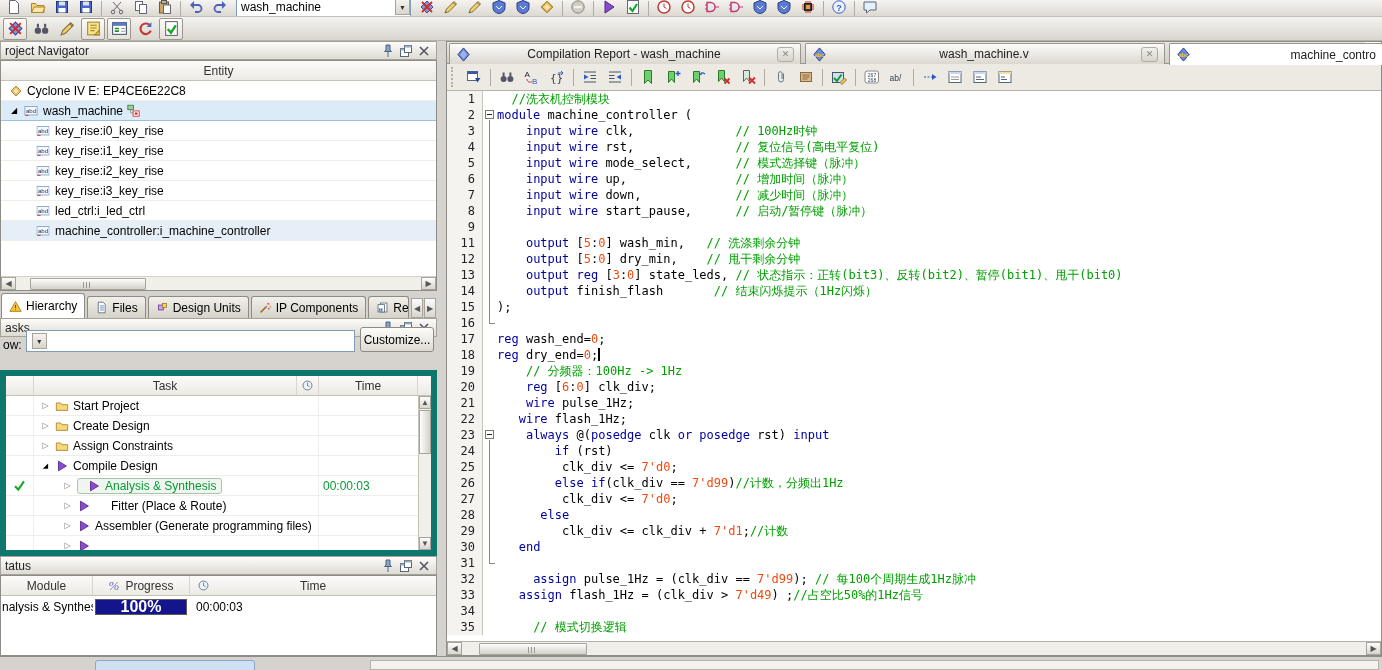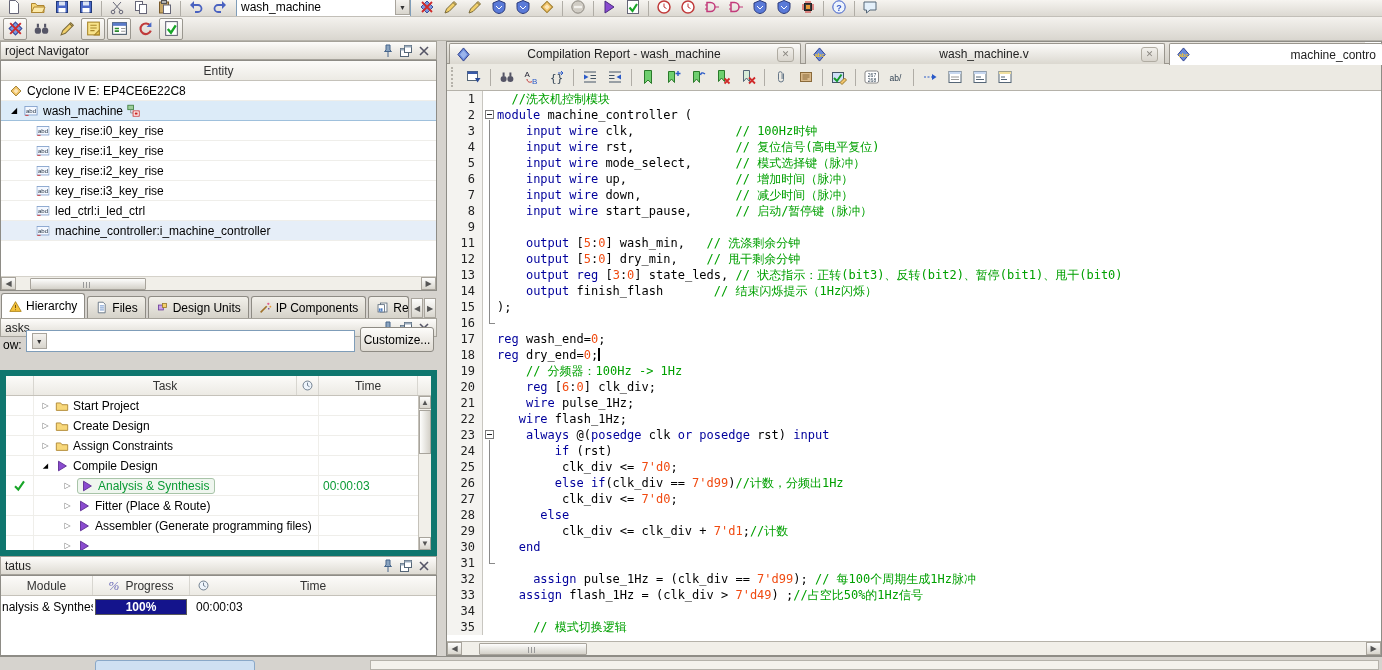--- a/index.html
+++ b/index.html
@@ -50,33 +50,33 @@
 .thead{height:20px;display:flex;background:linear-gradient(#fcfbf9,#eceae4);border-bottom:1px solid #c5c2ba;color:#333}
 .hc{display:flex;align-items:center;justify-content:center;border-right:1px solid #d8d6d0}
 .tc0{width:28px}.tc1{flex:1}.tc2{width:22px}.tc3{width:99px}.tcsb{width:13px;border-right:none}
 .tbody{position:absolute;top:20px;left:0;right:13px;bottom:0;overflow:hidden}
 .task{height:20px;display:flex;align-items:center;border-bottom:1px solid #efeeea}
 .task .cchk{width:28px;display:flex;align-items:center;justify-content:center;align-self:stretch;border-right:1px solid #efeeea}
 .task .cmain{flex:1;display:flex;align-items:center;gap:4px;align-self:stretch;border-right:1px solid #efeeea}
 .task .ctime{width:99px;padding-left:4px;color:#0a9a35;align-self:stretch;display:flex;align-items:center}
 .task .exp{width:11px;font-size:8px;color:#777;text-align:center}
 .lv1 .cmain{padding-left:6px}.lv2 .cmain{padding-left:28px}
-.tasksel{display:flex;align-items:center;gap:4px;border:1px solid #a8c4a8;background:#eff6ef;border-radius:3px;padding:0 5px 0 2px;color:#0a9a35}
+.tasksel{display:flex;align-items:center;gap:4px;border:1px solid #a8c4a8;background:#eff6ef;border-radius:3px;padding:0 5px 0 9px;color:#0a9a35}
 .tvsb{position:absolute;top:20px;right:0;bottom:0;width:13px;background:#f1efe9;border-left:1px solid #c5c2ba}
 .tvsb .sbtn{width:12px}
 .tvsb .vthumb{position:absolute;left:0;top:14px;width:12px;height:44px;background:linear-gradient(90deg,#fdfdfc,#d4d1c9);border:1px solid #a8a49c}
 .tvsb .dn{position:absolute;bottom:0}
 
 .status{top:556px;height:100px}
 .stable{position:absolute;top:19px;left:0;right:0;bottom:0;background:#fff;border:1px solid #8e8c86;overflow:hidden}
 .sc0{width:92px}.sc1{width:97px}.sc2{flex:1;border-right:none}
 .srow{height:21px;display:flex;align-items:center}
 .srow .m{width:92px;padding-left:1px;white-space:nowrap;overflow:hidden}
 .srow .pbarwrap{width:97px;display:flex;justify-content:flex-start;padding-left:2px}
-.pbar{width:92px;height:16px;background:#14148c;border:1px solid #5a5a5a;color:#fff;font-weight:bold;display:flex;align-items:center;justify-content:center;font-size:12px}
+.pbar{width:92px;height:16px;background:#14148c;border:1px solid #5a5a5a;color:#fff;font-weight:bold;display:flex;align-items:center;justify-content:center;font-size:16px}
 .srow .t{padding-left:6px}
 .pct{font-style:italic;color:#6a6ab8;font-family:"Liberation Serif",serif;margin-right:6px;font-size:13px}
 
 .sliver{position:absolute;left:0;top:656px;width:100%;height:14px;background:#d6d3ce;border-top:1px solid #8e8c86}
 .stabb{position:absolute;left:95px;top:3px;width:160px;height:11px;background:#cfe0f2;border:1px solid #8aa8c8;border-radius:3px 3px 0 0}
 .sbarr{position:absolute;left:370px;right:3px;top:3px;height:10px;background:#f4f2ec;border:1px solid #b5b2aa}
 
 .editor{position:absolute;left:446px;top:41px;right:0;bottom:14px;background:#fff;border:1px solid #8e8c86}
 .etabs{position:absolute;top:0;left:0;right:16px;height:22px;background:linear-gradient(#e8e5df,#d2cfc7);border-bottom:1px solid #9a968e}
 .etab{position:absolute;top:1px;height:21px;display:flex;align-items:center;gap:6px;padding:0 6px;border:1px solid #9a968e;border-bottom:none;border-radius:2px 2px 0 0;background:linear-gradient(#fcfbf9,#dbd8d0);color:#222}
@@ -780,21 +780,21 @@
                 </svg>
                 <span>Analysis &amp; Synthesis</span>
               </span>
             </span>
             <span class="ctime">00:00:03</span>
           </div>
           <div class="task lv2">
             <span class="cchk"></span>
             <span class="cmain">
               <span class="exp">▷</span>
-              <span style="display: flex; align-items: center; gap: 4px; justify-content: center;">
+              <span style="display: flex; align-items: center; gap: 20px; justify-content: center;">
                 <svg viewBox="0 0 16 16" class="ic" style="width: 14px; height: 14px;">
                   <use href="#play"></use>
                 </svg>
                 <span>Fitter (Place &amp; Route)</span>
               </span>
             </span>
             <span class="ctime"></span>
           </div>
           <div class="task lv2">
             <span class="cchk"></span>

